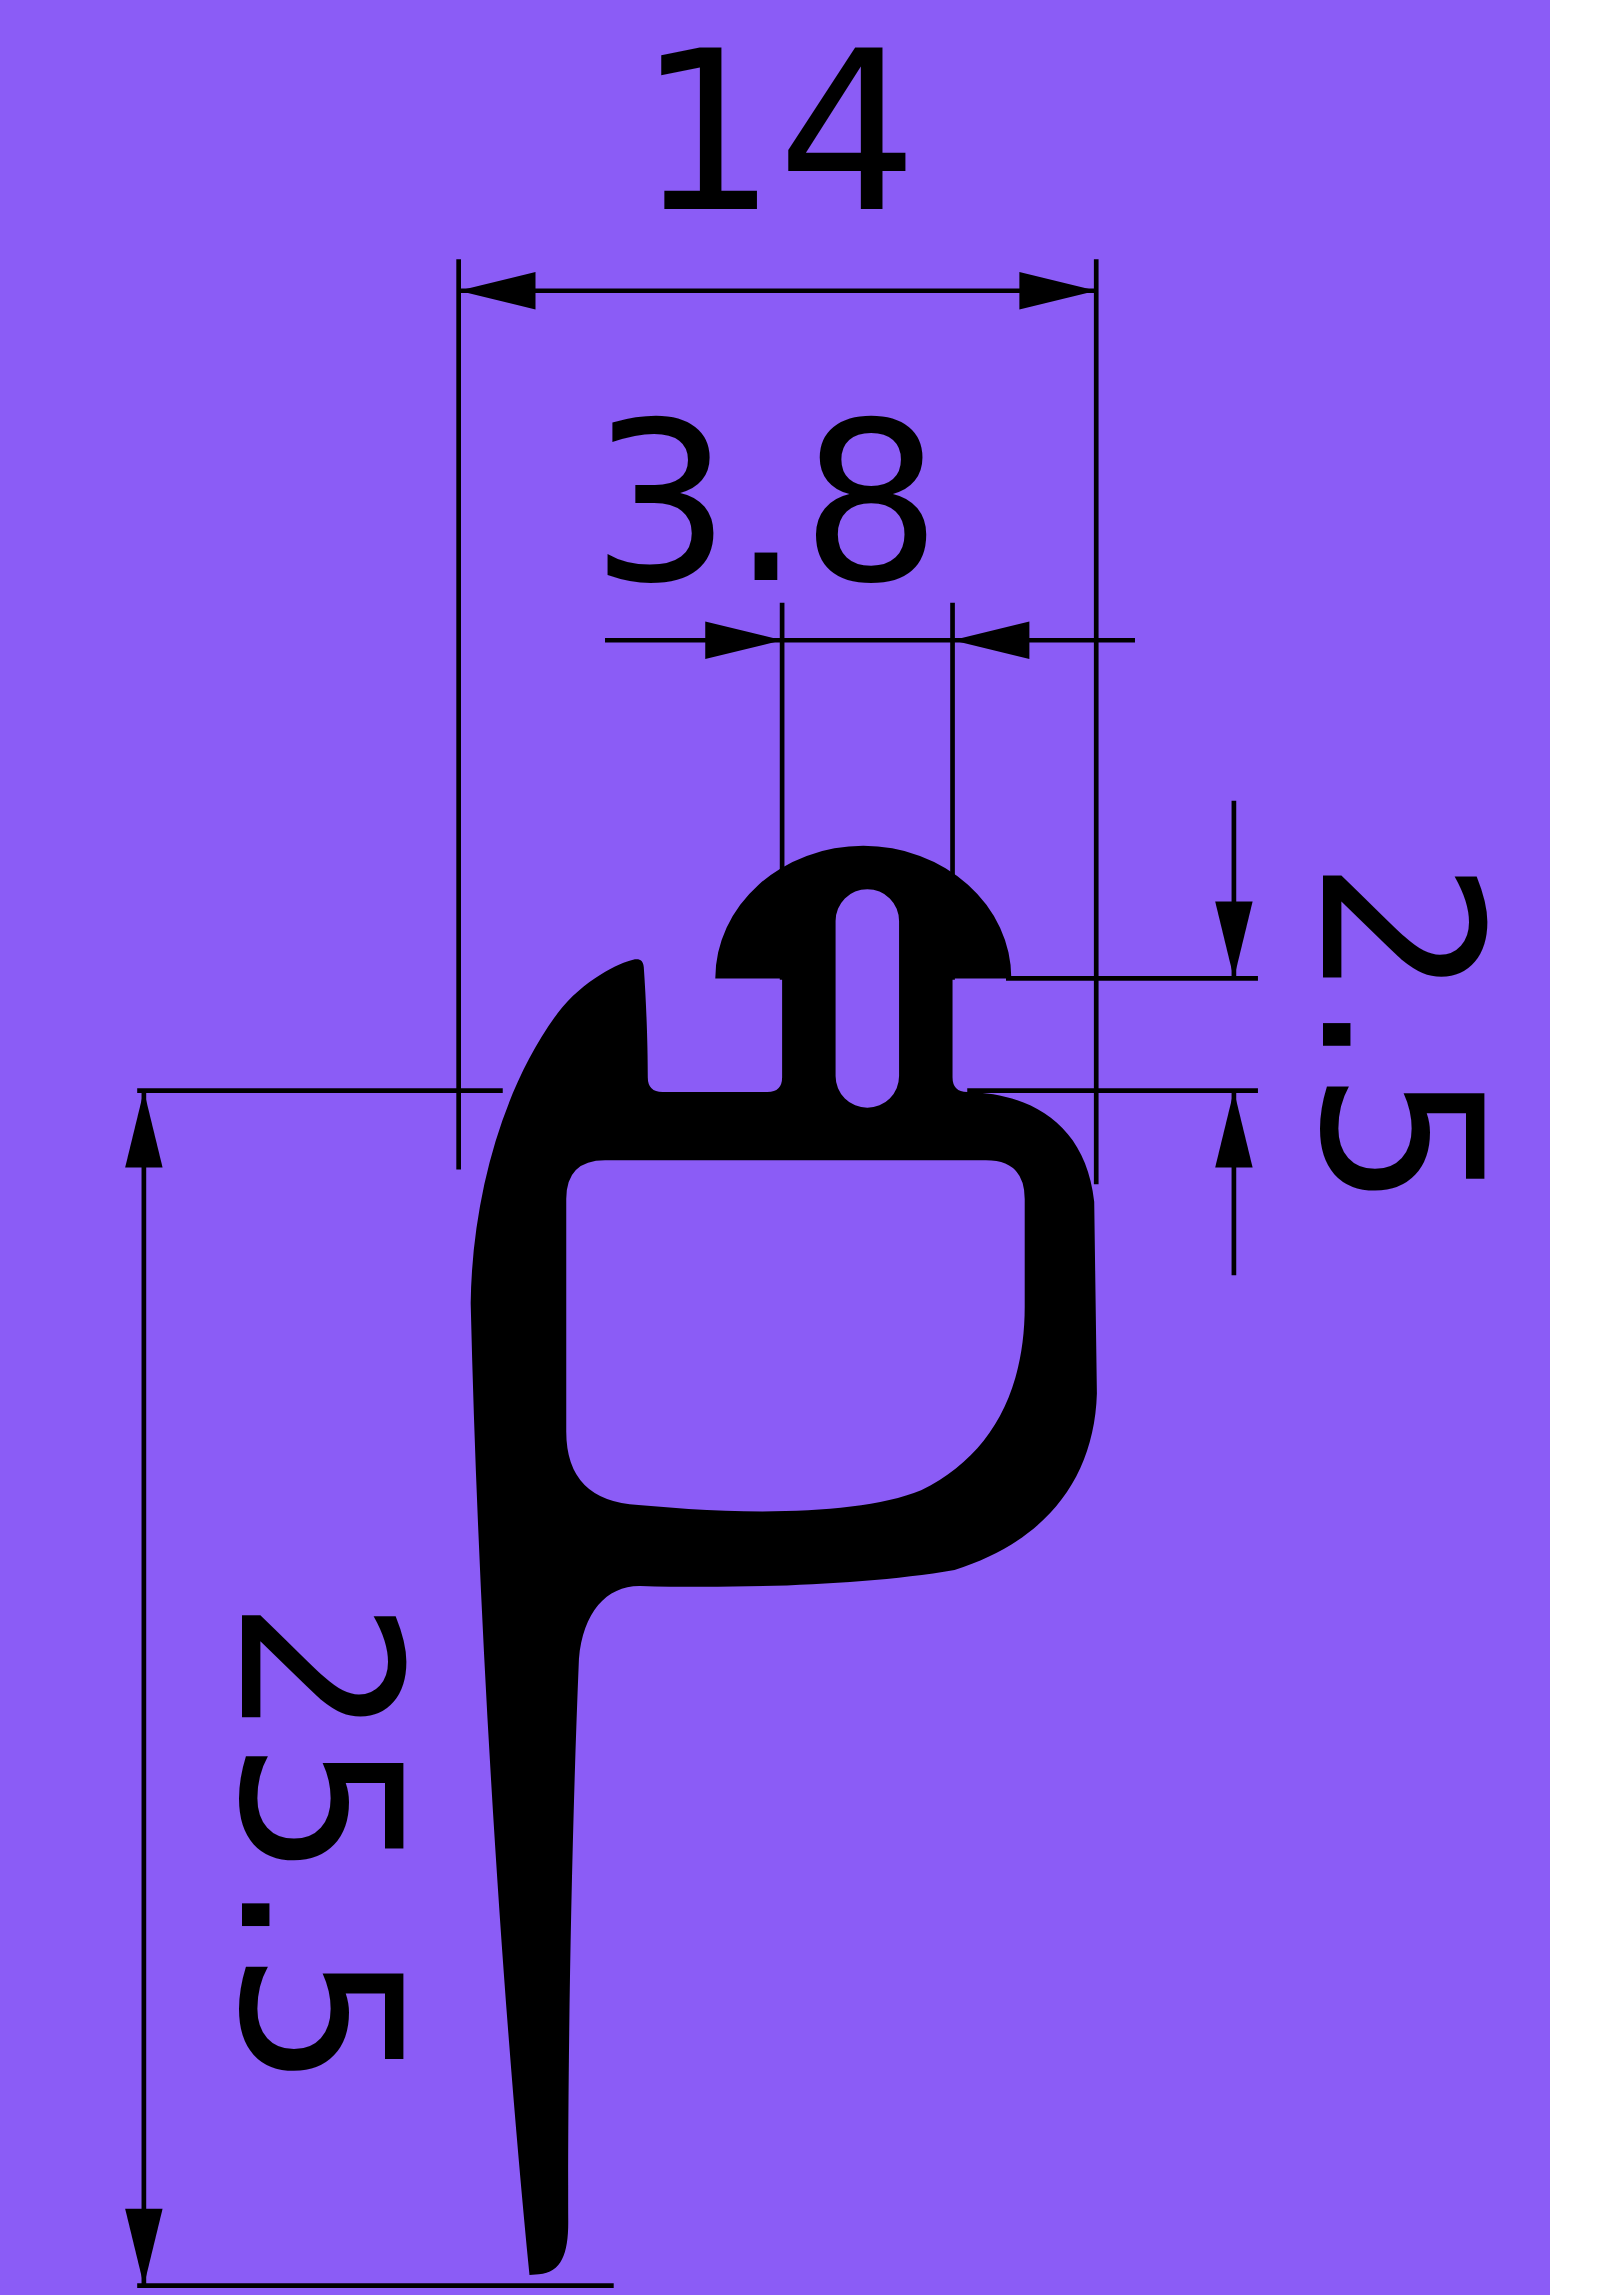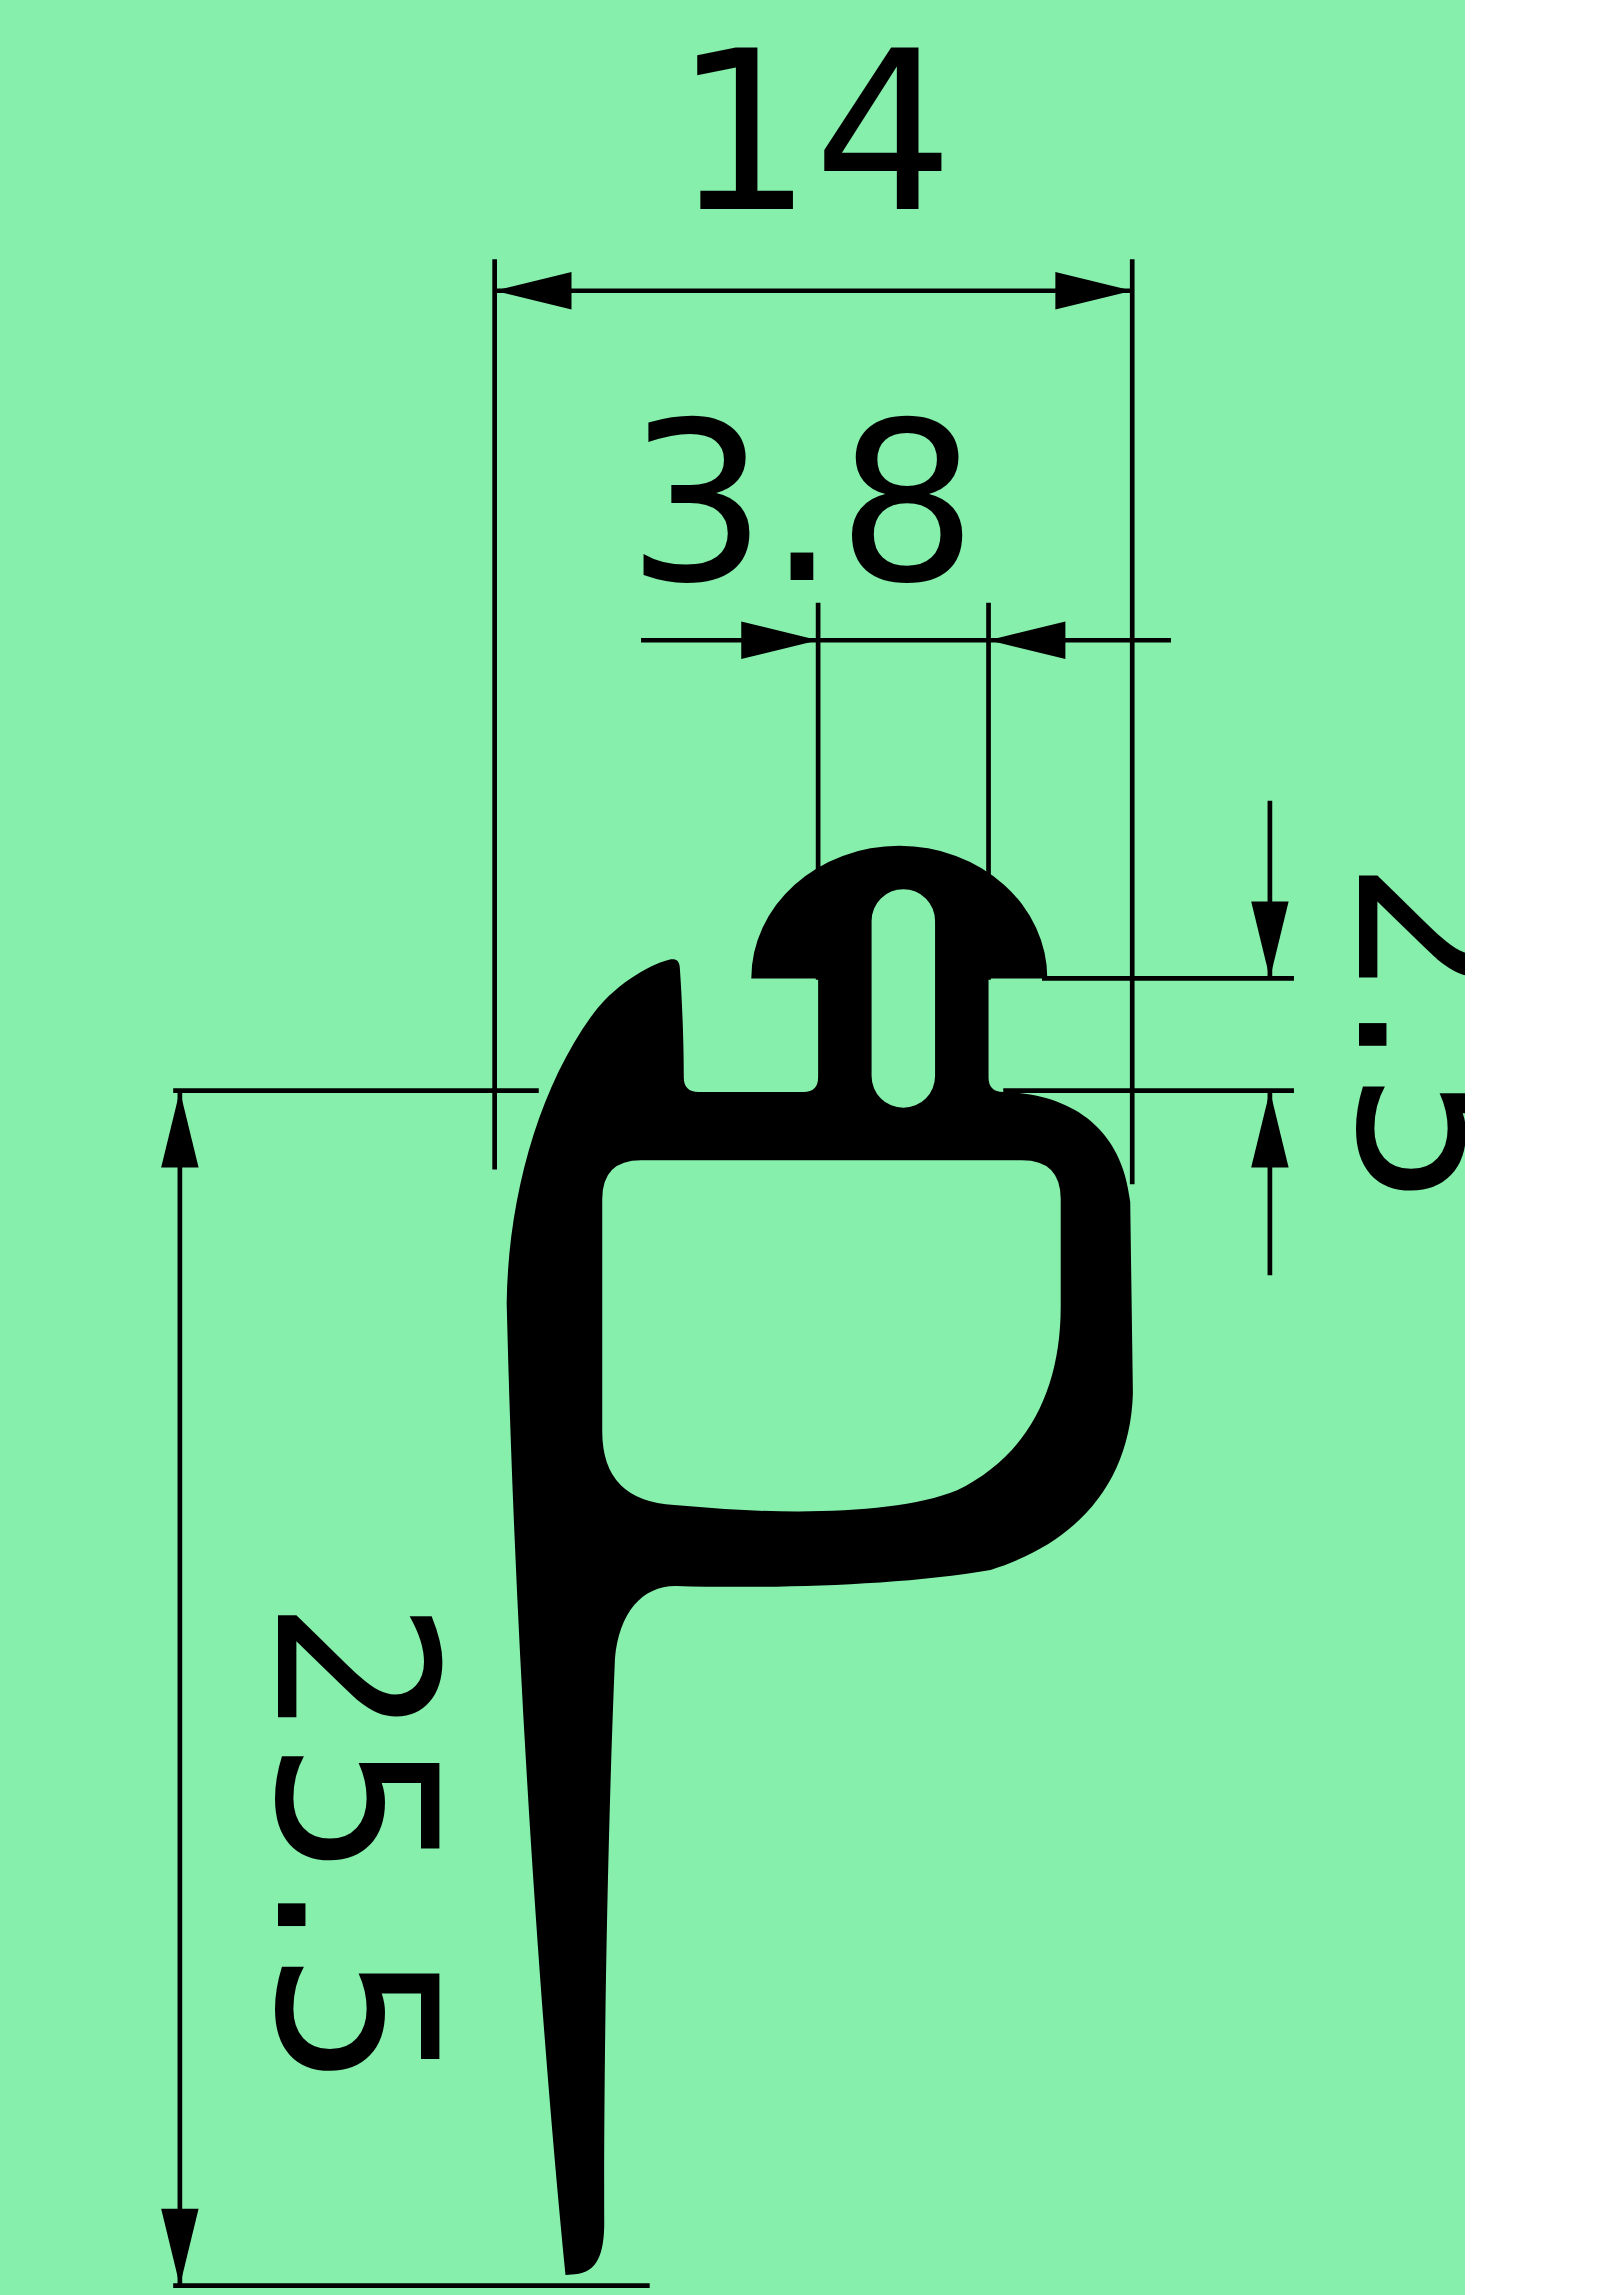--- a/index.html
+++ b/index.html
@@ -1,16 +1,16 @@
 <!DOCTYPE html>
 <html style="font-size:10.7px"><head>
 <meta charset="utf-8">
 <style>
   html,body{margin:0;padding:0;background:#ffffff;}
-  .canvas{position:relative;width:1429px;height:2295px;background:#86efac;overflow:hidden;padding-left:36px;}
+  .canvas{position:relative;width:1550px;height:2295px;background:#8b5cf6;overflow:hidden;}
   svg{display:block;}
   text{font-family:"DejaVu Sans","Liberation Sans",sans-serif;font-size:330px;fill:currentColor;}
   .thin{stroke:currentColor;stroke-width:7;fill:none;stroke-linecap:butt;}
   .arrow{fill:currentColor;stroke:none;}
 </style>
 </head>
 <body>
 
 <div class="canvas">
   <svg width="1607" height="2295" viewBox="0 0 2404 3434" xmlns="http://www.w3.org/2000/svg" color="#000000">

